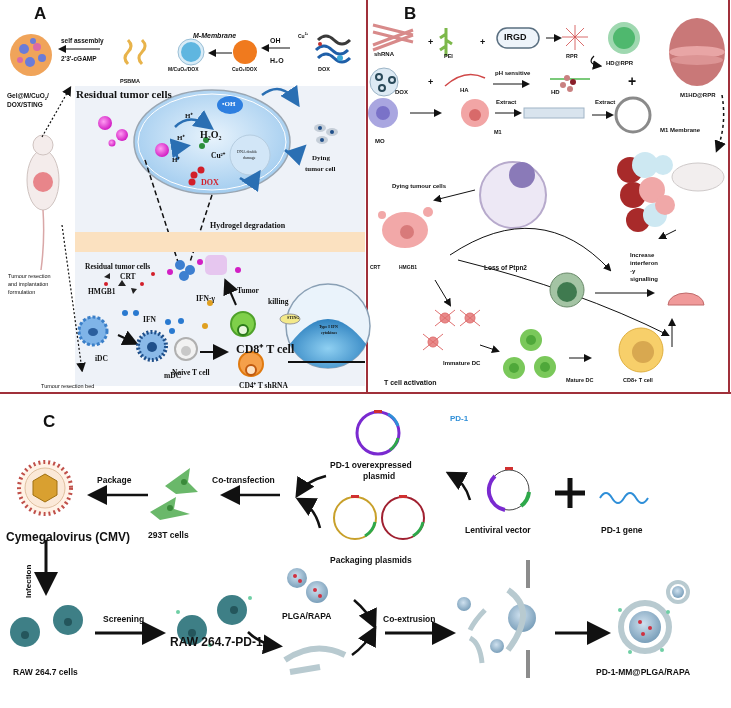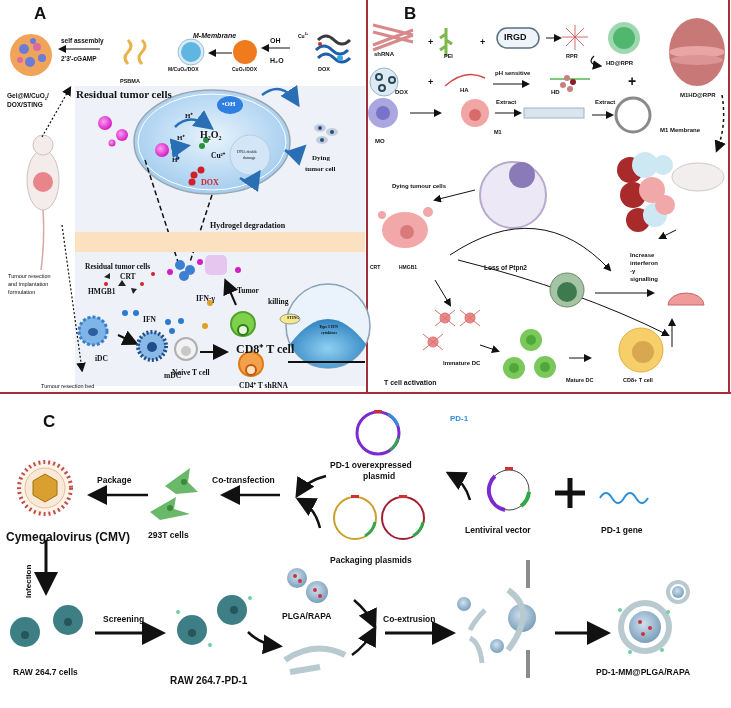--- a/index.html
+++ b/index.html
@@ -452,16 +452,16 @@
 <div class="t sans" style="left:330px;top:556px;font-size:8.5px;">Packaging plasmids</div>
 <div class="t sans" style="left:465px;top:526px;font-size:8.5px;">Lentiviral vector</div>
 <div class="t sans" style="left:601px;top:526px;font-size:8.5px;">PD-1 gene</div>
 <div class="t sans" style="left:97px;top:476px;font-size:8.5px;">Package</div>
 <div class="t sans" style="left:212px;top:476px;font-size:8.5px;">Co-transfection</div>
 <div class="t sans" style="left:6px;top:531px;font-size:12px;">Cymegalovirus (CMV)</div>
 <div class="t sans" style="left:148px;top:531px;font-size:8.5px;">293T cells</div>
 <div class="t sans" style="left:25px;top:598px;font-size:8px;transform:rotate(-90deg);transform-origin:left top;">Infection</div>
 <div class="t sans" style="left:103px;top:615px;font-size:8.5px;">Screening</div>
 <div class="t sans" style="left:13px;top:668px;font-size:8.5px;">RAW 264.7 cells</div>
-<div class="t sans" style="left:170px;top:676px;font-size:10px;text-align:right;">RAW 264.7-PD-1</div>
+<div class="t sans" style="left:170px;top:636px;font-size:12px;text-align:right;">RAW 264.7-PD-1</div>
 <div class="t sans" style="left:282px;top:612px;font-size:8.5px;">PLGA/RAPA</div>
 <div class="t sans" style="left:383px;top:615px;font-size:8.5px;">Co-extrusion</div>
 <div class="t sans" style="left:596px;top:668px;font-size:8.5px;">PD-1-MM@PLGA/RAPA</div>
 
 </body></html>

